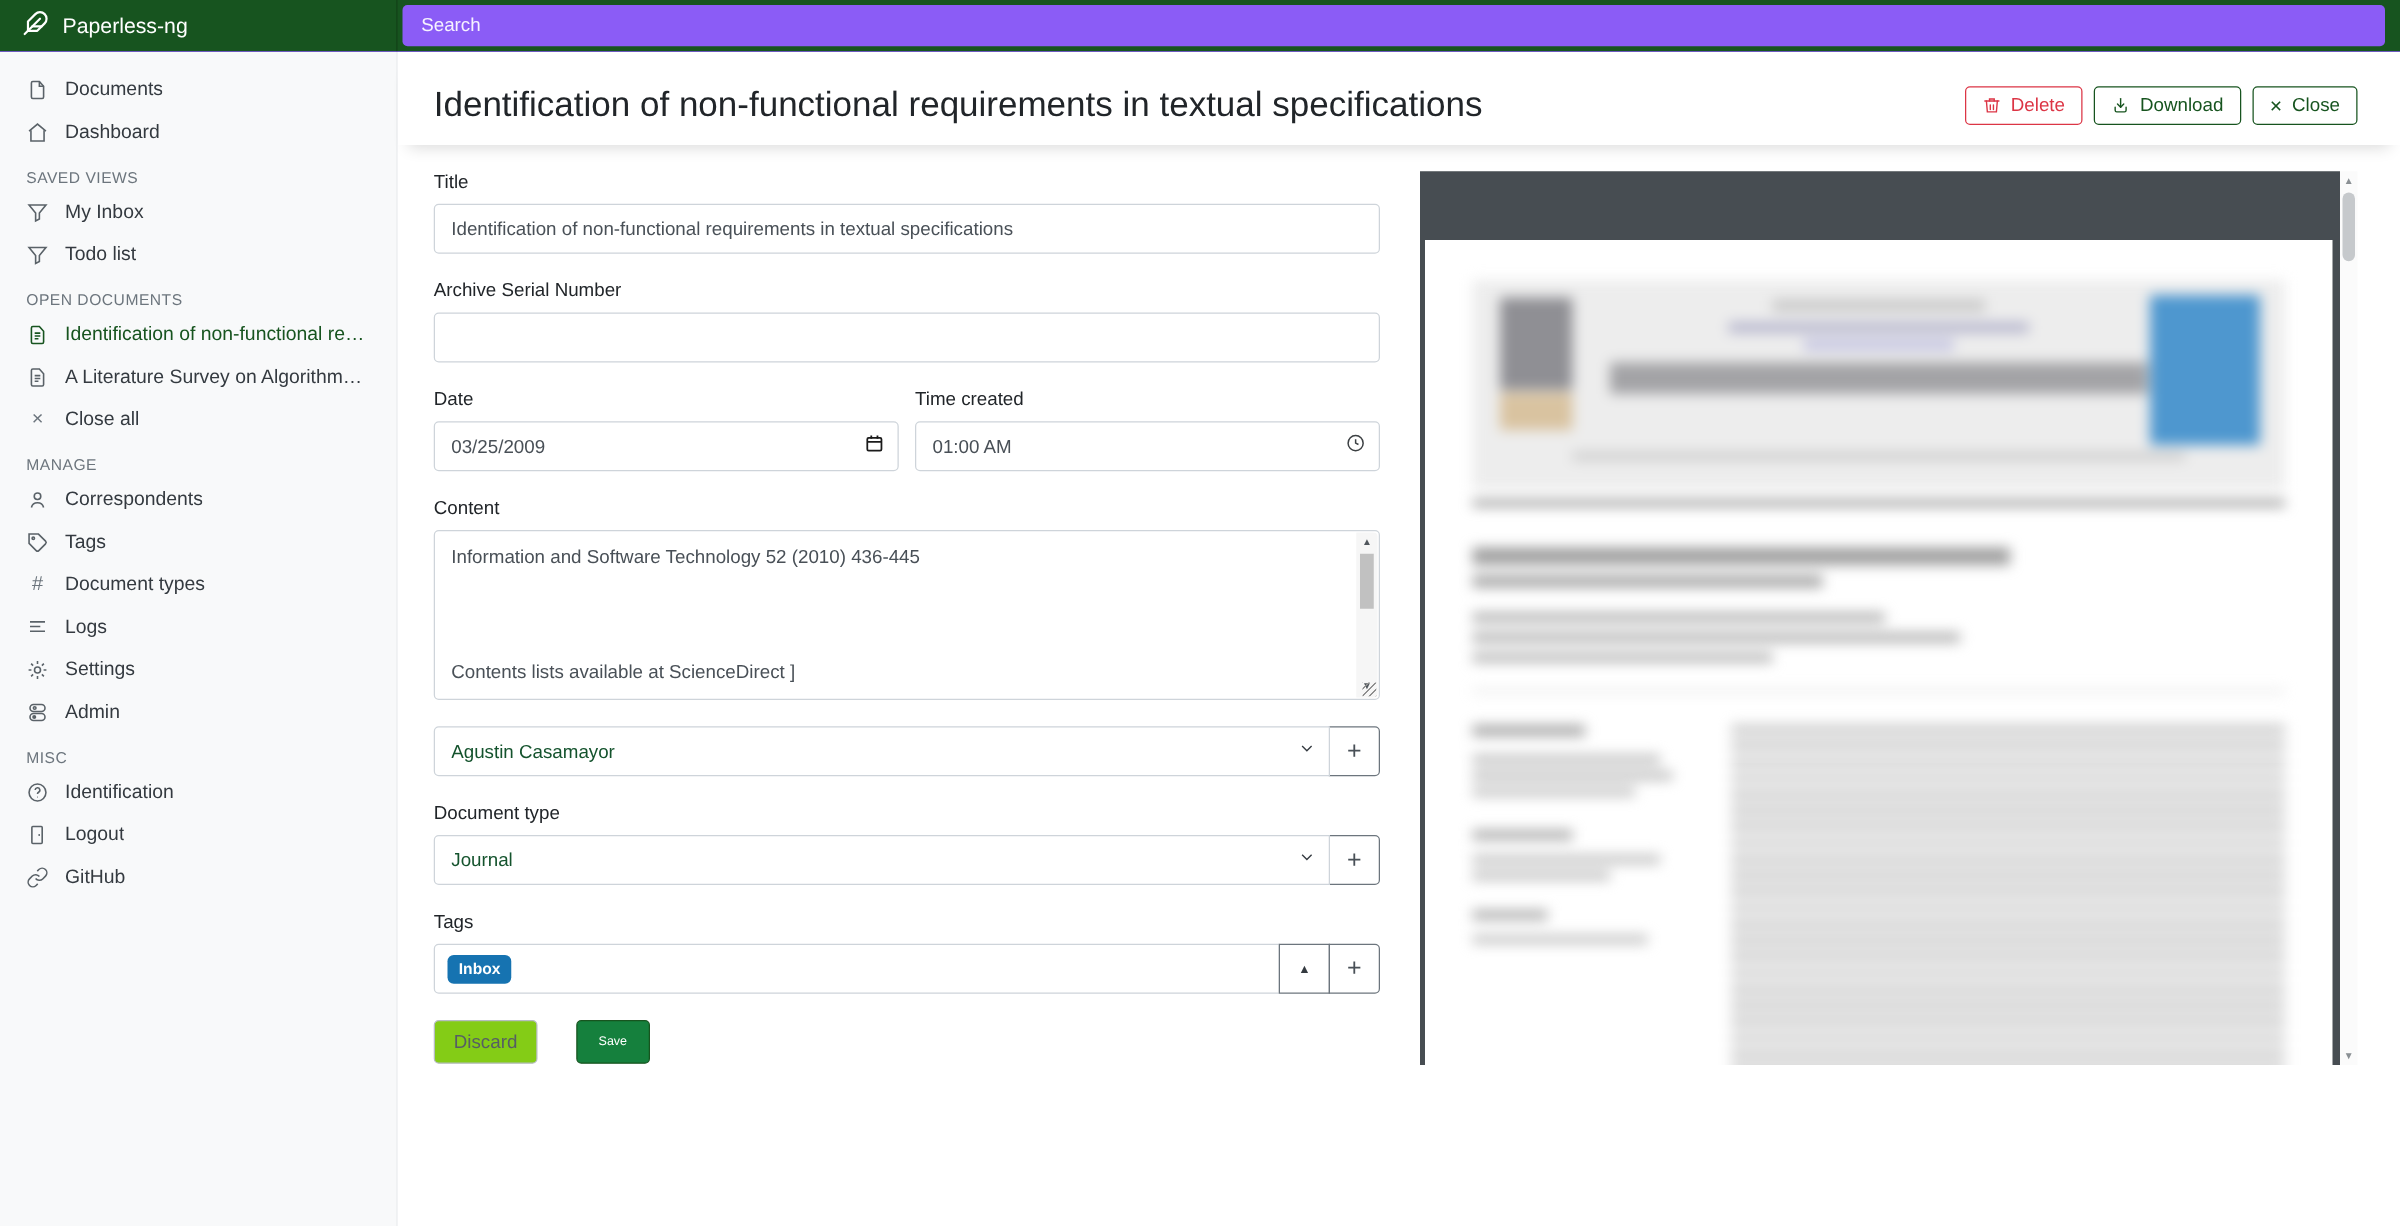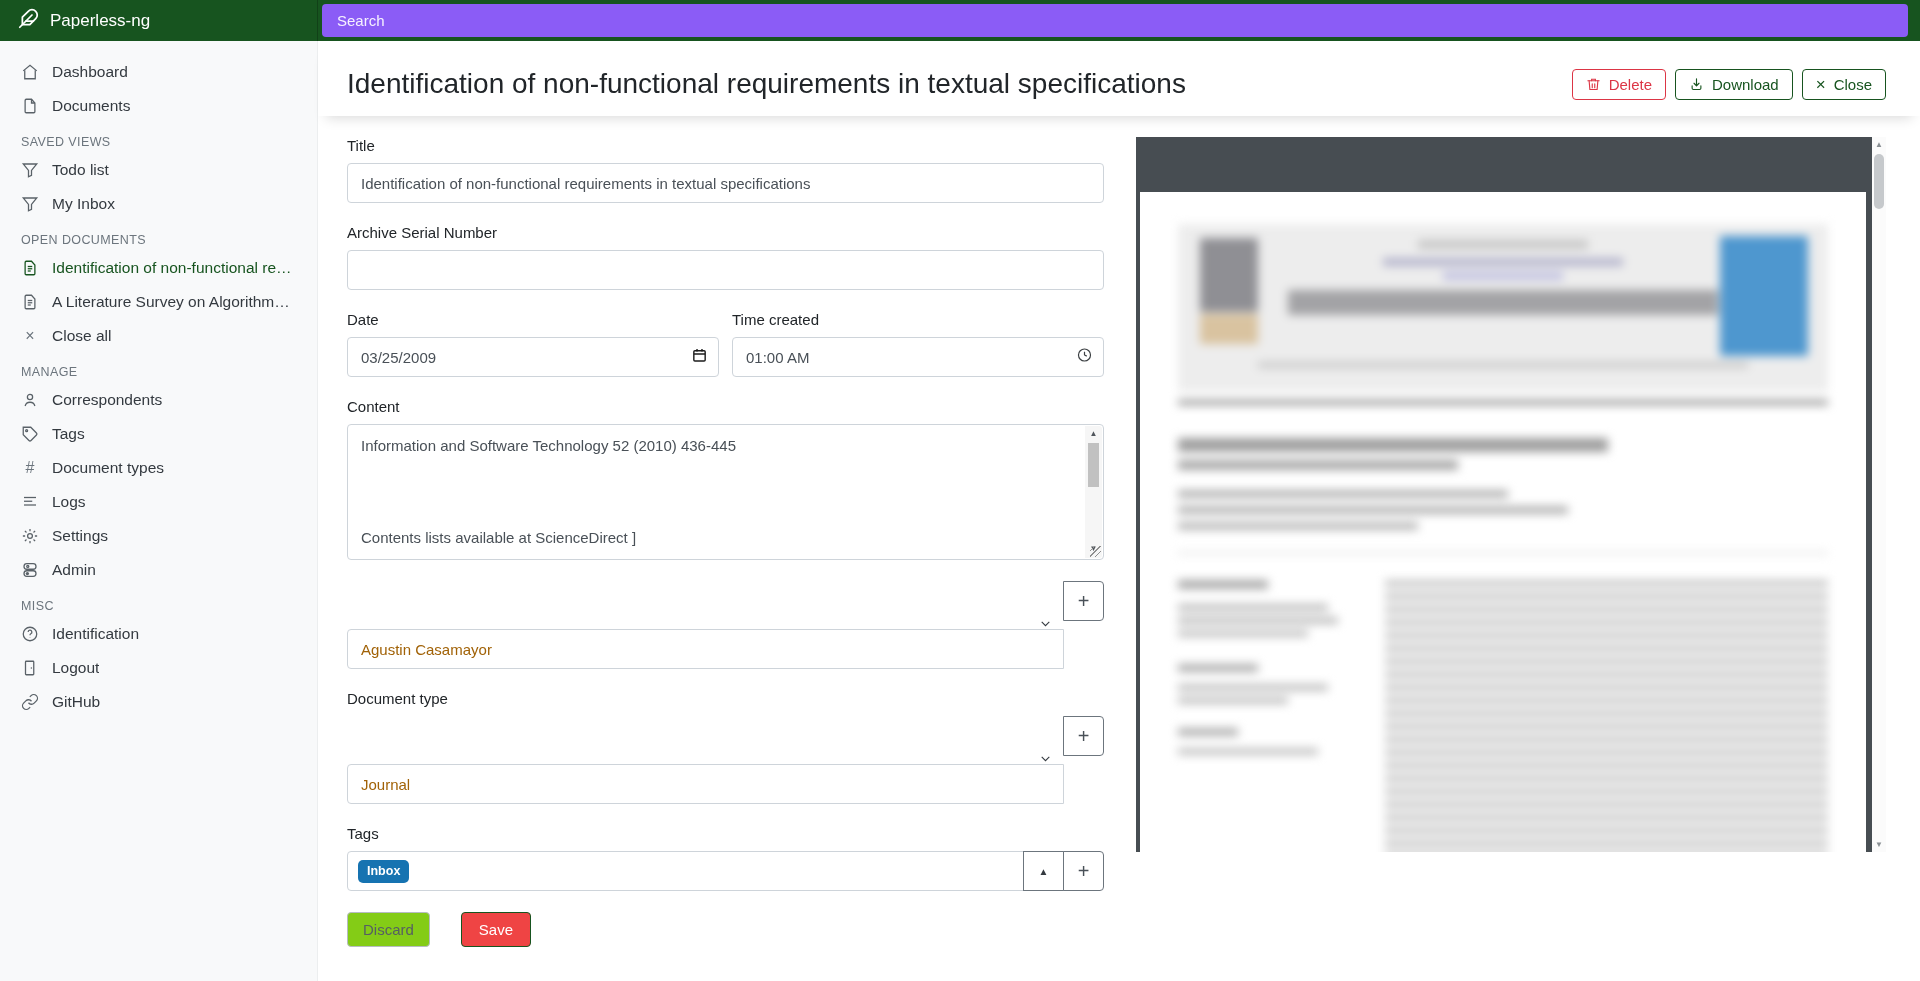--- a/index.html
+++ b/index.html
@@ -79,42 +79,42 @@
   .ta-arrow.up { top:0; } .ta-arrow.down { bottom:2px; }
   .ta-thumb { position:absolute; top:17px; left:3px; width:11px; height:44px;
               background:#c1c1c1; }
   .ta-grip { position:absolute; right:2px; bottom:2px; width:11px; height:11px;
              background:repeating-linear-gradient(135deg, transparent 0, transparent 3px,
                         #8f8f8f 3px, #8f8f8f 4px); }
 
   .input-group { display:flex; }
   .select-wrap { position:relative; flex:1; }
   .select-wrap select { width:100%; height:40px; border:1px solid #ced4da;
-      border-radius:4px 0 0 4px; background:#fff; color:#a16207; font-size:15px;
+      border-radius:4px 0 0 4px; background:#fff; color:#14532d; font-size:15px;
       padding:0 13px; appearance:none; -webkit-appearance:none; outline:none;
-      font-family:"Liberation Sans", sans-serif;margin-top:48px; }
+      font-family:"Liberation Sans", sans-serif; }
   .select-wrap .chev { position:absolute; right:12px; top:50%; transform:translateY(-50%);
                        pointer-events:none; }
   .ig-btn { width:41px; height:40px; background:#fff; border:1px solid #6c757d;
             margin-left:-1px; color:#495057; display:flex; align-items:center;
             justify-content:center; cursor:pointer; font-size:20px; font-weight:300;
             border-radius:0 4px 4px 0; }
   .ig-btn.mid { border-radius:0; font-size:10px; color:#343a40; }
 
   .tags-box { flex:1; height:40px; border:1px solid #ced4da; border-radius:4px 0 0 4px;
               background:#fff; display:flex; align-items:center; padding:0 10px; }
   .tag-badge { background:#1673b1; color:#fff; font-size:12.5px; font-weight:bold;
                padding:4.5px 9px; border-radius:5px; }
 
   .form-actions { display:flex; gap:31px; margin-top:14px; }
   .btn-discard { color:#565e64; border:1px solid #b6bcc2; background:#84cc16;
                  border-radius:4px; padding:8px 15px; font-size:15px; cursor:pointer;
                  font-family:"Liberation Sans", sans-serif; }
-  .btn-save { color:#fff; background:#ef4444; border:1px solid #17541f;
-              border-radius:4px; padding:8px 17px; font-size:15px; cursor:pointer;
+  .btn-save { color:#fff; background:#15803d; border:1px solid #17541f;
+              border-radius:4px; padding:8px 17px; font-size:10px; cursor:pointer;
               font-family:"Liberation Sans", sans-serif; }
 
   
   .preview { position:relative; width:750px; height:715px; flex:none; }
   .pv-stage { position:absolute; left:0; top:0; right:14px; bottom:0;
               background:#474d52; overflow:hidden; }
   .pv-page  { position:absolute; left:4px; right:6px; top:55px; bottom:-30px;
               background:#fff; }
   .pv-blur { position:absolute; inset:0; filter:blur(5px); }
   .pv-blur div { position:absolute; }
@@ -168,45 +168,45 @@
   </div>
   <div class="search-wrap">
     <input class="search-input" type="text" placeholder="Search" style="">
   </div>
 </div>
 
 <div class="sidebar">
 
   <div class="side-item">
     <svg width="18" height="18" viewBox="0 0 24 24" fill="none" stroke-width="1.7">
+        <path d="M14 3H7a1.5 1.5 0 0 0-1.5 1.5v15A1.5 1.5 0 0 0 7 21h10a1.5 1.5 0 0 0 1.5-1.5V8z"></path>
+        <polyline points="14 3 14 8 18.5 8"></polyline>
+      </svg>
+    <span class="lbl">Documents</span>
+  </div>
+  <div class="side-item">
+    <svg width="18" height="18" viewBox="0 0 24 24" fill="none" stroke-width="1.7">
         <path d="M3 10.5 12 3l9 7.5"></path>
         <path d="M5 9.5V21h14V9.5"></path>
       </svg>
     <span class="lbl">Dashboard</span>
   </div>
-  <div class="side-item">
-    <svg width="18" height="18" viewBox="0 0 24 24" fill="none" stroke-width="1.7">
-        <path d="M14 3H7a1.5 1.5 0 0 0-1.5 1.5v15A1.5 1.5 0 0 0 7 21h10a1.5 1.5 0 0 0 1.5-1.5V8z"></path>
-        <polyline points="14 3 14 8 18.5 8"></polyline>
-      </svg>
-    <span class="lbl">Documents</span>
-  </div>
 
   <div class="side-head">SAVED VIEWS</div>
   <div class="side-item">
     <svg width="18" height="18" viewBox="0 0 24 24" fill="none" stroke-width="1.7">
         <polygon points="3 4 21 4 14 12.5 14 19 10 21 10 12.5"></polygon>
       </svg>
+    <span class="lbl">My Inbox</span>
+  </div>
+  <div class="side-item">
+    <svg width="18" height="18" viewBox="0 0 24 24" fill="none" stroke-width="1.7">
+        <polygon points="3 4 21 4 14 12.5 14 19 10 21 10 12.5"></polygon>
+      </svg>
     <span class="lbl">Todo list</span>
-  </div>
-  <div class="side-item">
-    <svg width="18" height="18" viewBox="0 0 24 24" fill="none" stroke-width="1.7">
-        <polygon points="3 4 21 4 14 12.5 14 19 10 21 10 12.5"></polygon>
-      </svg>
-    <span class="lbl">My Inbox</span>
   </div>
 
   <div class="side-head">OPEN DOCUMENTS</div>
   <div class="side-item active-doc">
     <svg width="18" height="18" viewBox="0 0 24 24" fill="none" stroke-width="1.7">
         <path d="M14 3H7a1.5 1.5 0 0 0-1.5 1.5v15A1.5 1.5 0 0 0 7 21h10a1.5 1.5 0 0 0 1.5-1.5V8z"></path>
         <line x1="9" y1="10" x2="15" y2="10"></line>
         <line x1="9" y1="13" x2="15" y2="13"></line>
         <line x1="9" y1="16" x2="13" y2="16"></line>
       </svg>

